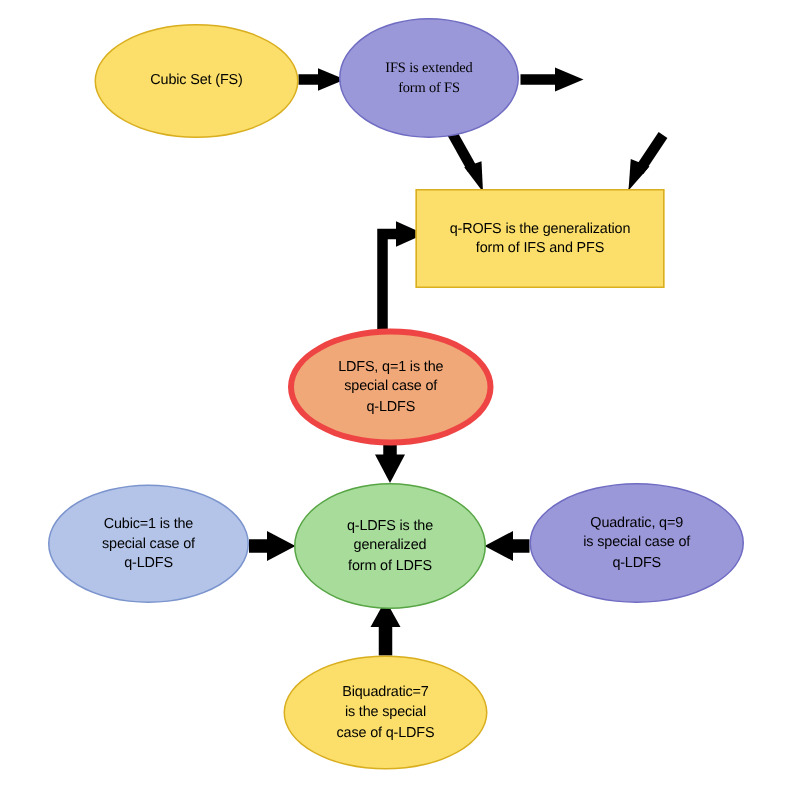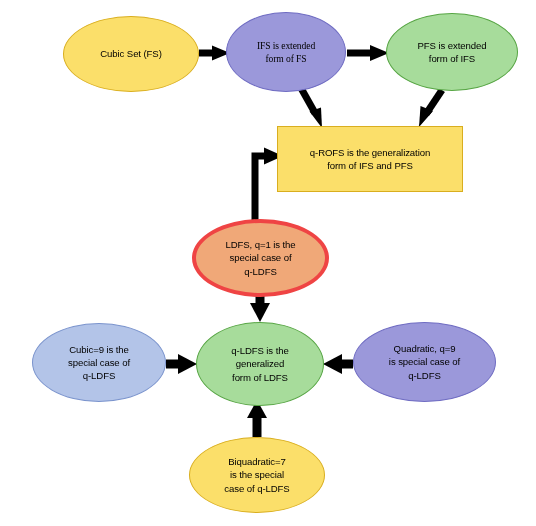--- a/index.html
+++ b/index.html
@@ -112,44 +112,40 @@
 
   <div class="node ellipse c-yellow" style="left:63px; top:16px; width:136px; height:76px;">
     <span class="label">Cubic Set (FS)</span>
   </div>
 
   <div class="node ellipse c-purple" style="left:226px; top:12px; width:120px; height:80px;font-family:Liberation Serif, serif;">
     <span class="label">IFS is extended
 form of FS</span>
   </div>
 
-  <div class="node ellipse c-green" style="left:386px; top:13px; width:132px; height:78px;">
-    <span class="label">PFS is extended
-form of IFS</span>
-  </div>
 
-  <div class="node rect c-rectyel" style="left:277px; top:126px; width:186px; height:66px;">
+  <div class="node rect c-rectyel" style="left:277px; top:126px; width:166px; height:66px;">
     <span class="label">q-ROFS is the generalization
 form of IFS and PFS</span>
   </div>
 
   <div class="node ellipse c-orange" style="left:192px; top:219px; width:137px; height:78px;">
     <span class="label">LDFS, q=1 is the
 special case of
 q-LDFS</span>
   </div>
 
   <div class="node ellipse c-green" style="left:196px; top:322px; width:128px; height:84px;">
     <span class="label">q-LDFS is the
 generalized
 form of LDFS</span>
   </div>
 
   <div class="node ellipse c-blue" style="left:32px; top:323px; width:134px; height:79px;">
-    <span class="label">Cubic=9 is the
+    <span class="label">Cubic=1 is the
 special case of
 q-LDFS</span>
   </div>
 
   <div class="node ellipse c-purple" style="left:353px; top:322px; width:143px; height:80px;">
     <span class="label">Quadratic, q=9
 is special case of
 q-LDFS</span>
   </div>
 

